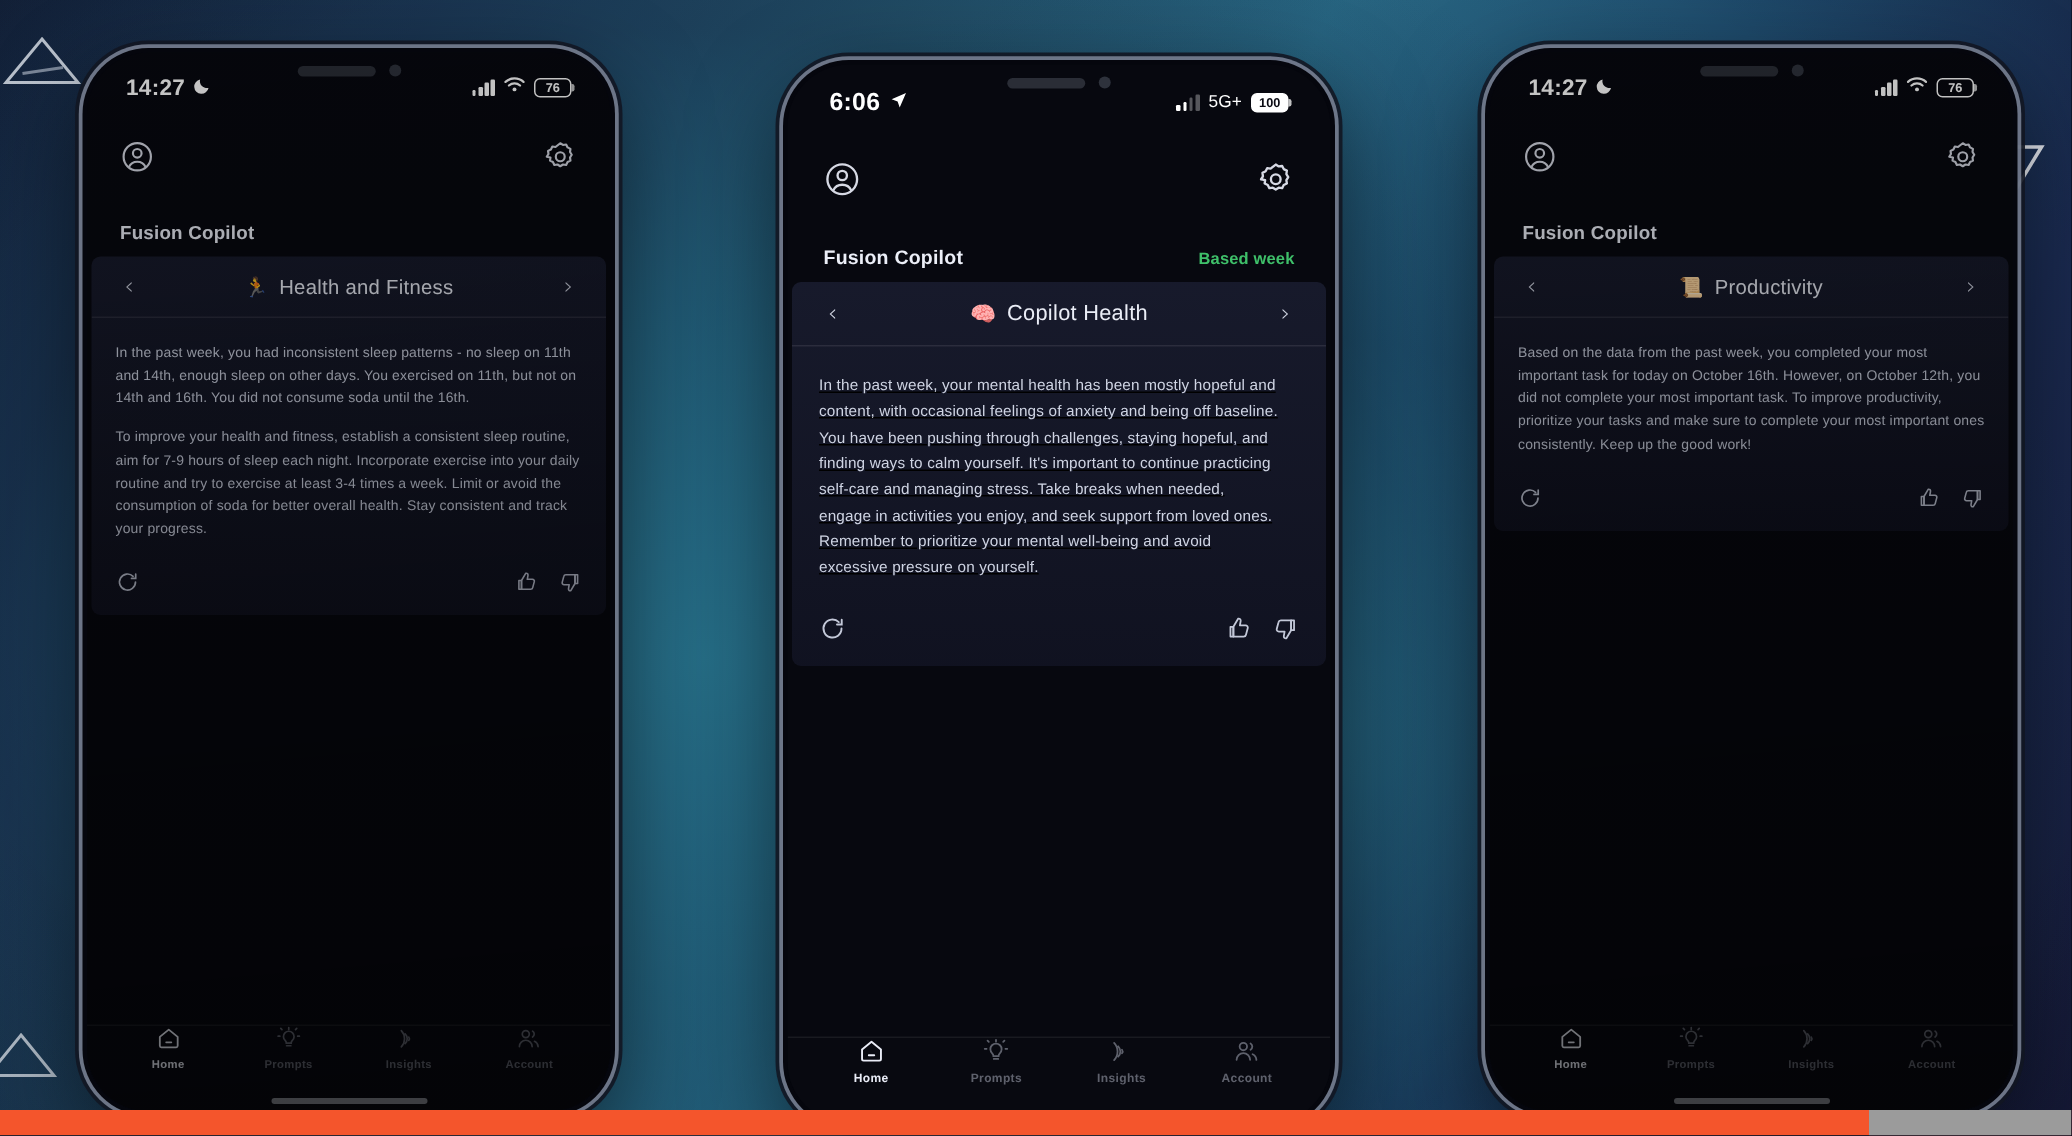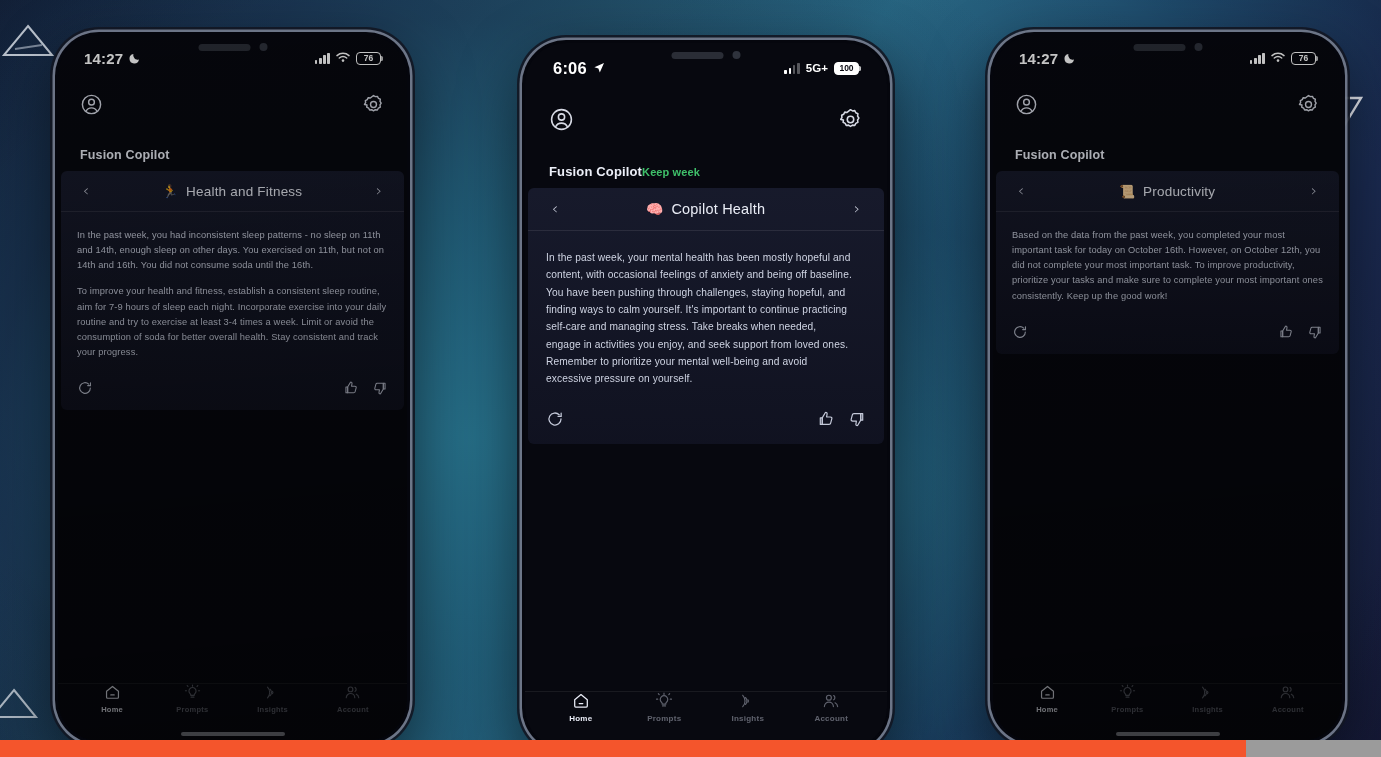--- a/index.html
+++ b/index.html
@@ -78,21 +78,21 @@
     padding: 0 26px;
     color: #fff;
   }
   .sb-time {
     display: flex; align-items: center; gap: 6px;
     font-size: 15px; font-weight: 600; letter-spacing: 0.2px;
   }
   .sb-right {
     display: flex; align-items: center; gap: 6px;
   }
-  .sb-net { font-size: 11.5px; font-weight: 700; letter-spacing: 0.1px; }
+  .sb-net { font-size: 11.5px; font-weight: 400; letter-spacing: 0.1px; }
   .bars { display: flex; align-items: flex-end; gap: 1.6px; height: 11px; }
   .bars i { width: 2.6px; background: #fff; border-radius: 0.8px; display: block; }
   .bars i.off { background: rgba(255,255,255,0.32); }
   .bars i:nth-child(1) { height: 4px; }
   .bars i:nth-child(2) { height: 6px; }
   .bars i:nth-child(3) { height: 8.5px; }
   .bars i:nth-child(4) { height: 11px; }
   .batt {
     min-width: 25px; height: 13px;
     border: 1.4px solid #fff; border-radius: 4px;
@@ -122,21 +122,21 @@
   .icon-btn {
     width: 23px; height: 23px;
     color: #d6d9e4;
     display: flex; align-items: center; justify-content: center;
   }
   .icon-btn svg { width: 100%; height: 100%; display: block; }
 
   
   .brandrow {
     flex: 0 0 auto;
-    display: flex; align-items: baseline; justify-content: flex-start;
+    display: flex; align-items: baseline; justify-content: space-between;
     padding: 26px 22px 9px 22px;
   }
   .brand {
     font-size: 12.5px; font-weight: 700; color: #eceff8;
     letter-spacing: 0.15px;
   }
   .week {
     font-size: 11px; font-weight: 600; color: #3fc06a;
     letter-spacing: 0.1px;
   }
@@ -422,33 +422,33 @@
         <span class="icon-btn" style="width:25px;height:25px;">
           <svg viewBox="0 0 24 24" fill="none" stroke="currentColor" stroke-width="1.5">
             <circle cx="12" cy="12" r="3.1"></circle>
             <path d="M12 2.6l1.9 1.2 2.2-.3 1 2 2 1-.3 2.2 1.2 1.9-1.2 1.9.3 2.2-2 1-1 2-2.2-.3-1.9 1.2-1.9-1.2-2.2.3-1-2-2-1 .3-2.2L2.6 12l1.2-1.9-.3-2.2 2-1 1-2 2.2.3z" stroke-linejoin="round"></path>
           </svg>
         </span>
       </div>
 
       <div class="brandrow" style="padding:26px 24px 9px 24px;">
         <span class="brand" style="font-size:13px;">Fusion Copilot</span>
-        <span class="week">Keep week</span>
+        <span class="week">Based week</span>
       </div>
 
       <div class="card">
         <div class="catrow" style="padding:13px 18px;">
           <span class="chev">‹</span>
           <span class="cattitle" style="font-size:14.5px;">
             <span class="emoji" style="font-size:14px;">🧠</span>
             <span>Copilot Health</span>
           </span>
           <span class="chev">›</span>
         </div>
-        <div class="cardbody" style="padding:18px 32px 6px 18px;">
+        <div class="cardbody" style="padding:18px 32px 6px 18px;text-decoration:underline;">
           <p class="para" style="font-size:10.2px; line-height:1.70;">In the past week, your mental health has been mostly hopeful and content, with occasional feelings of anxiety and being off baseline. You have been pushing through challenges, staying hopeful, and finding ways to calm yourself. It's important to continue practicing self-care and managing stress. Take breaks when needed, engage in activities you enjoy, and seek support from loved ones. Remember to prioritize your mental well-being and avoid excessive pressure on yourself.</p>
         </div>
         <div class="actions" style="padding:16px 18px;">
           <span class="act" style="width:18px;height:18px;">
             <svg viewBox="0 0 24 24" fill="none" stroke="currentColor" stroke-width="1.7" stroke-linecap="round">
               <path d="M20 12a8 8 0 1 1-2.4-5.7"></path>
                 <path d="M20.2 4.2v4.2h-4.2"></path>
             </svg>
           </span>
           <span class="act-right">

